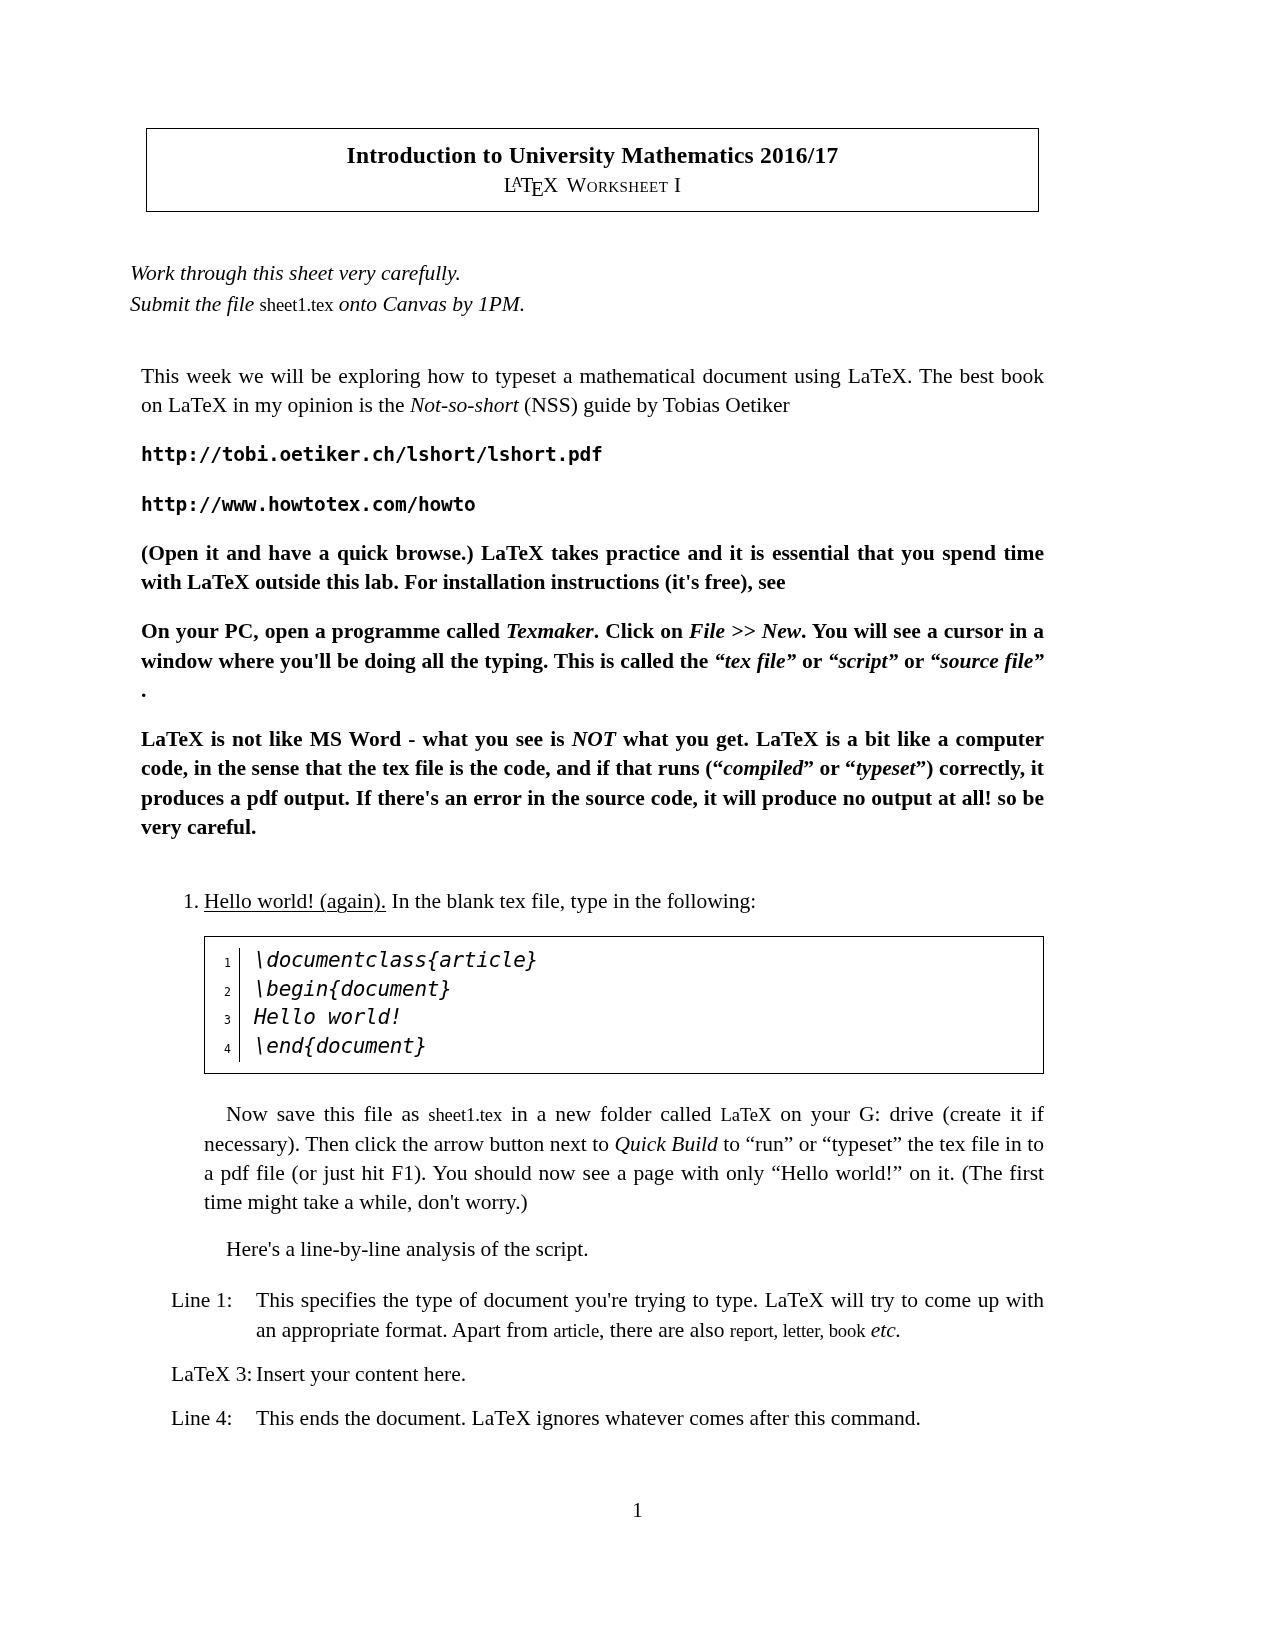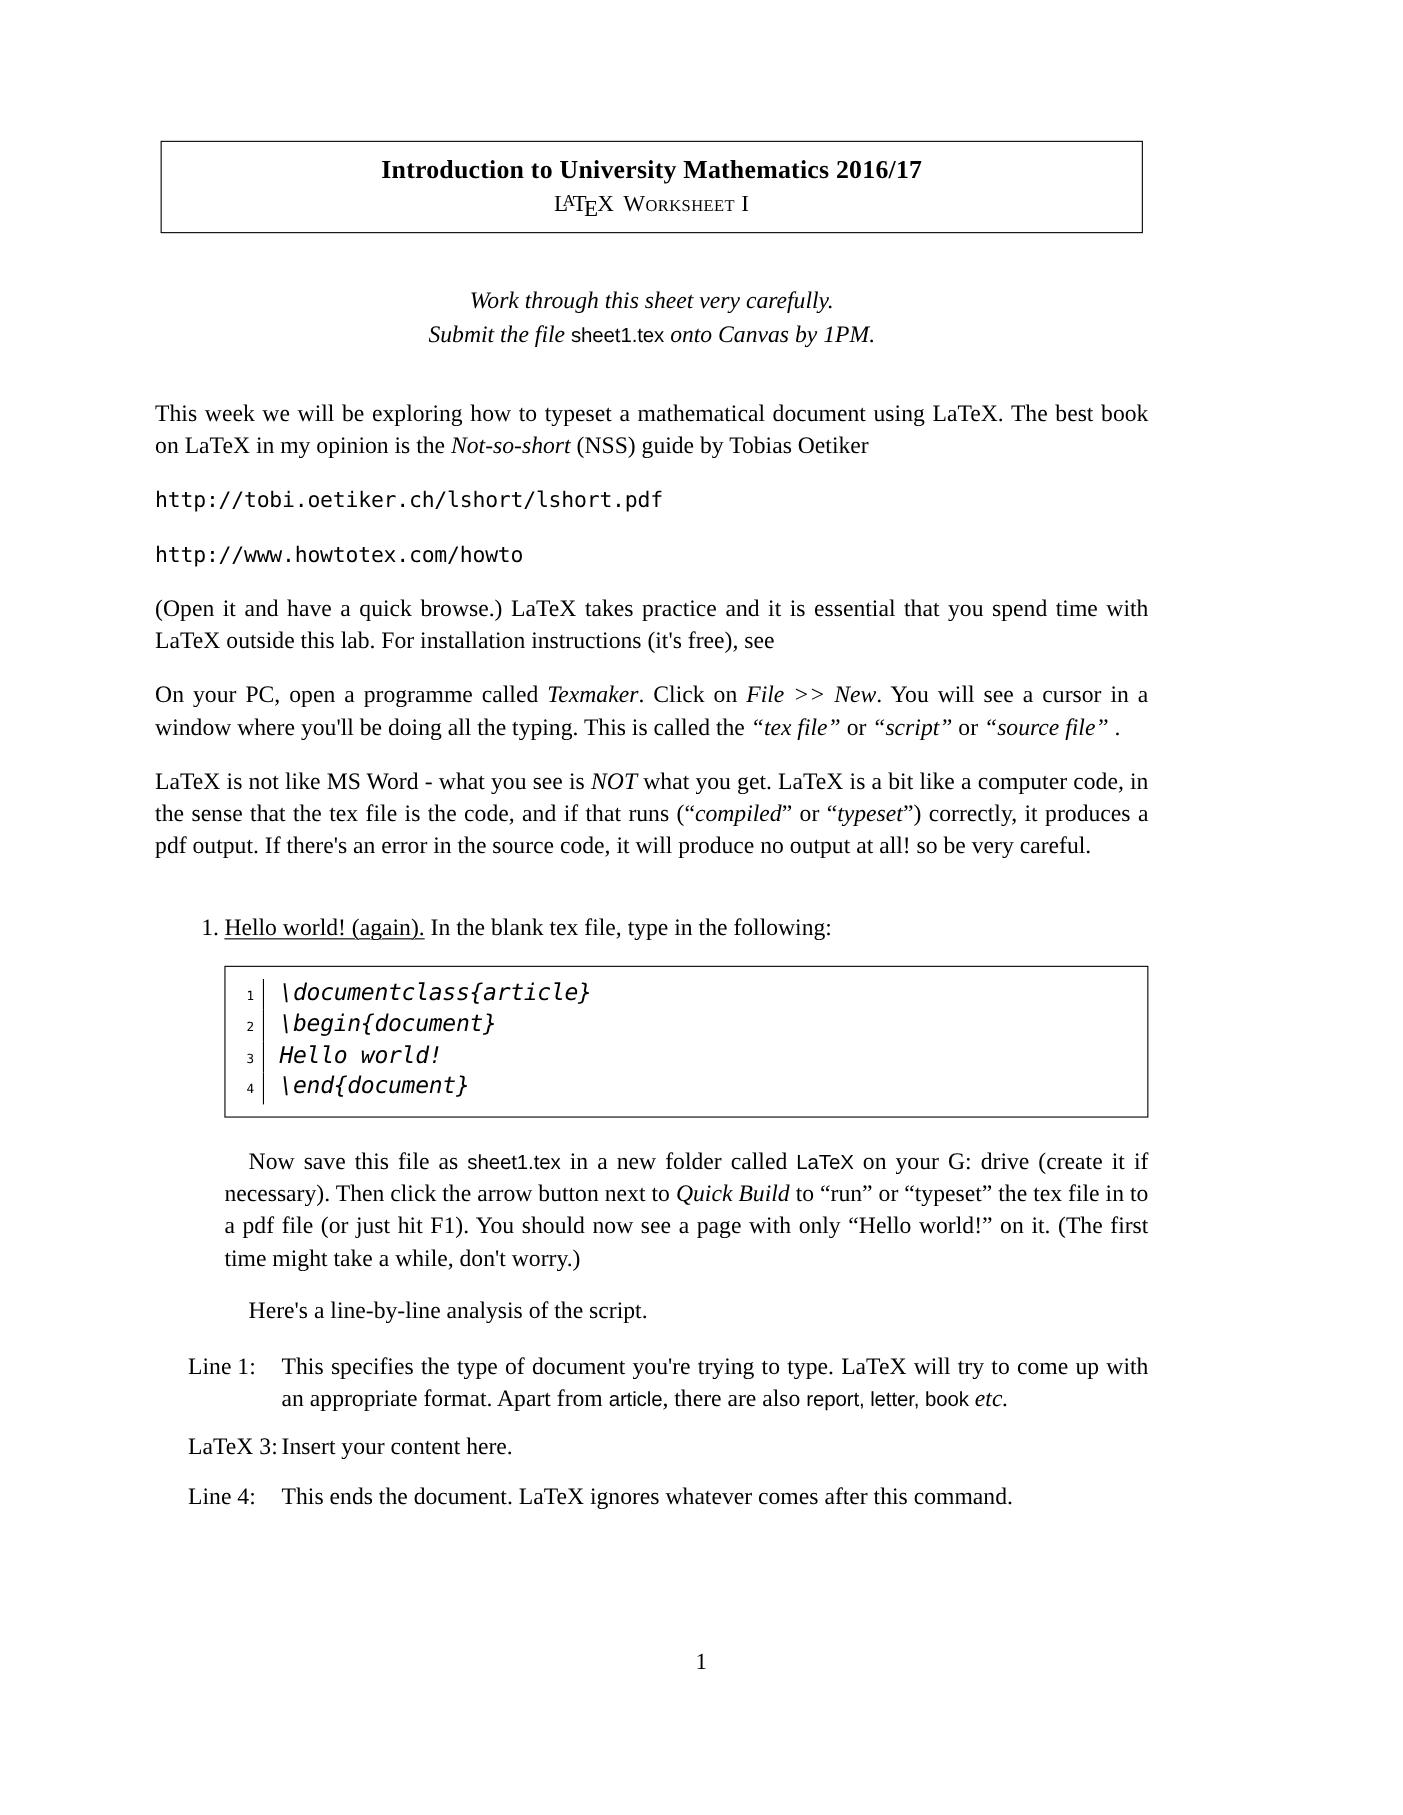--- a/index.html
+++ b/index.html
@@ -75,39 +75,39 @@
   }
   .latex-logo .l-e {
     position: relative;
     top: 0.21em;
     margin-left: -0.13em;
     margin-right: -0.06em;
   }
   
   .center-italic {
     position: absolute;
-    left: 141px;
+    left: 130px;
     top: 258px;
     width: 903px;
-    text-align: center;
+    text-align: left;
     font-style: italic;
     font-size: 21.5px;
     line-height: 1.45;
   }
   
   .para {
     font-size: 21.5px;
     line-height: 1.36;
     text-align: justify;
     text-justify: inter-word;
     margin: 0;
   }
-  .para + .para { margin-top: 17px; }
+  .para + .para { margin-top: 17px; font-weight: bold; }
   .mono {
-    font-family: Liberation Sans, sans-serif;
+    font-family: Liberation Serif, serif;
     font-size: 18.6px;
     letter-spacing: -0.1px;
   }
   .url {
     font-family: "DejaVu Sans Mono", "Liberation Mono", monospace;
     font-size: 19.5px;
     letter-spacing: -0.2px;
   }
   .it { font-style: italic; }
   

